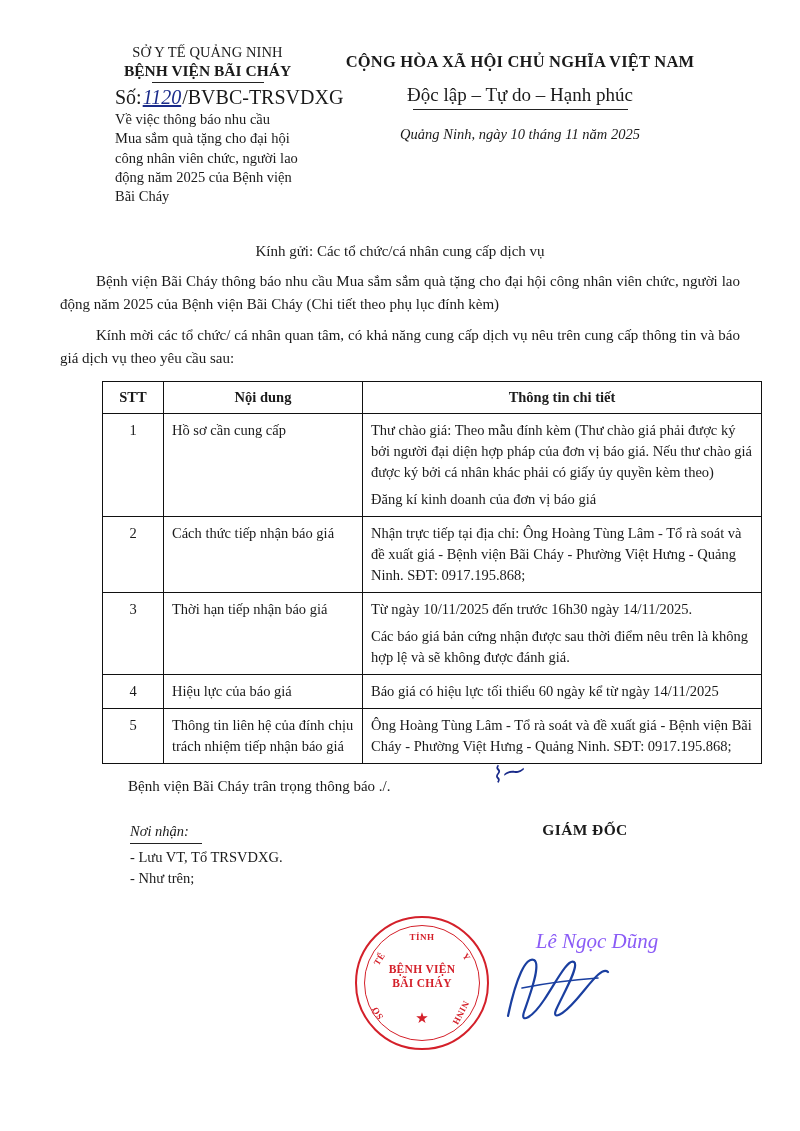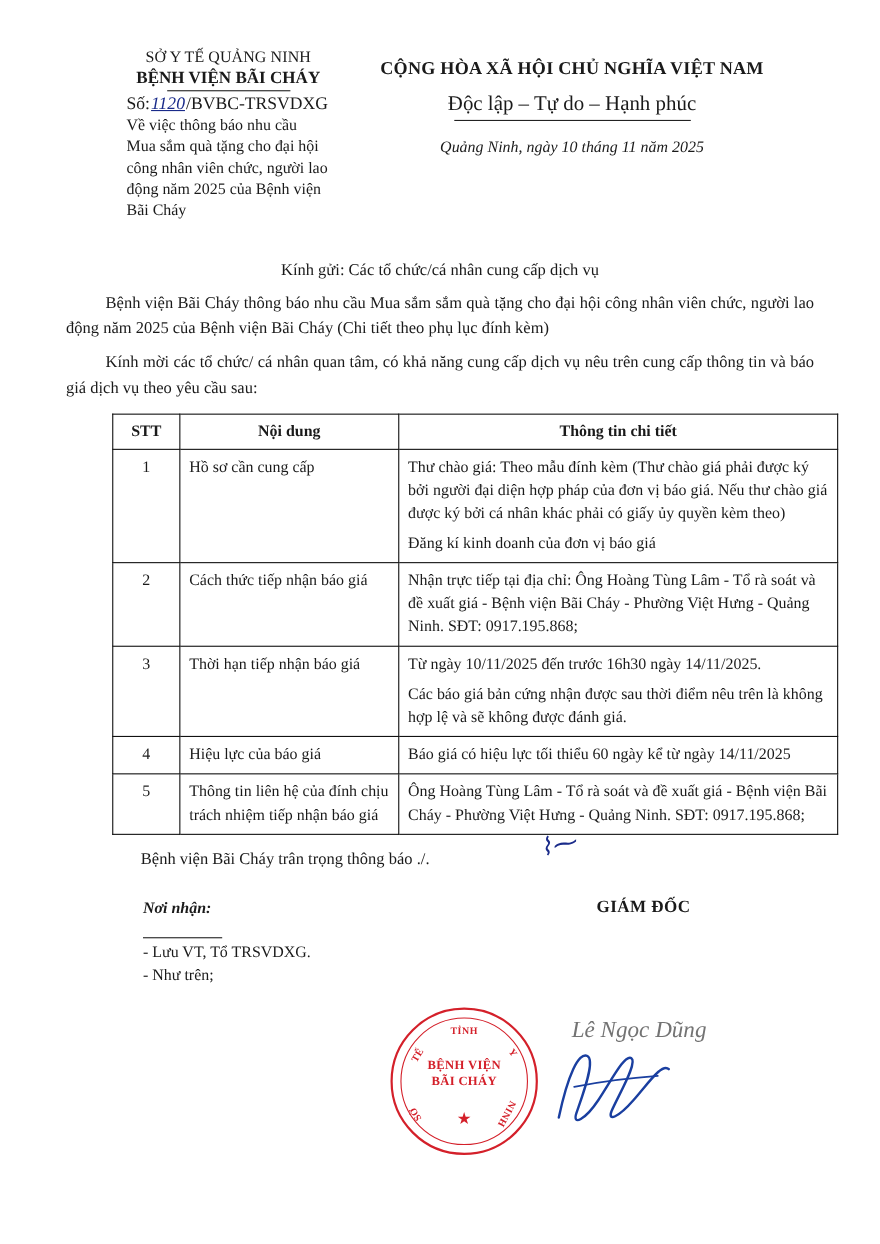--- a/index.html
+++ b/index.html
@@ -54,21 +54,21 @@
     white-space: nowrap;
     margin-top: 1px;
   }
   .org-underline {
     width: 112px;
     height: 1px;
     background: #222;
     margin: 2px auto 0 auto;
   }
   .doc-number {
-    font-size: 16px;
+    font-size: 20px;
     margin-top: 3px;
     white-space: nowrap;
   }
   .doc-number .num {
     font-style: italic;
     color: #1a2b8a;
     text-decoration: underline;
     padding: 0 1px;
   }
   .subject {
@@ -181,22 +181,22 @@
   }
   .sig-left {
     width: 330px;
     padding-left: 70px;
     box-sizing: border-box;
     font-size: 14.5px;
     line-height: 1.5;
   }
   .noinhan {
     font-style: italic;
-    font-weight: bold;
-    margin-bottom: 16px;
+    font-weight: normal;
+    margin-bottom: 2px;
   }
   .noinhan-u {
     width: 72px;
     height: 1px;
     background: #222;
     margin: -2px 0 3px 0;
   }
   .sig-right {
     flex: 1;
     text-align: center;
@@ -208,24 +208,24 @@
     letter-spacing: .4px;
     margin-left: 40px;
   }
   .sig-name {
     position: absolute;
     left: 50%;
     transform: translateX(-50%);
     top: 108px;
     font-size: 21px;
     font-style: italic;
-    color: #737373;
+    color: #8b5cf6;
     font-family: "Liberation Serif", serif;
     white-space: nowrap;
-    margin-left: 16px;
+    margin-left: 32px;
   }
 
   
   .stamp {
     position: absolute;
     left: 355px;
     top: 916px;
     width: 134px;
     height: 134px;
     border-radius: 50%;

